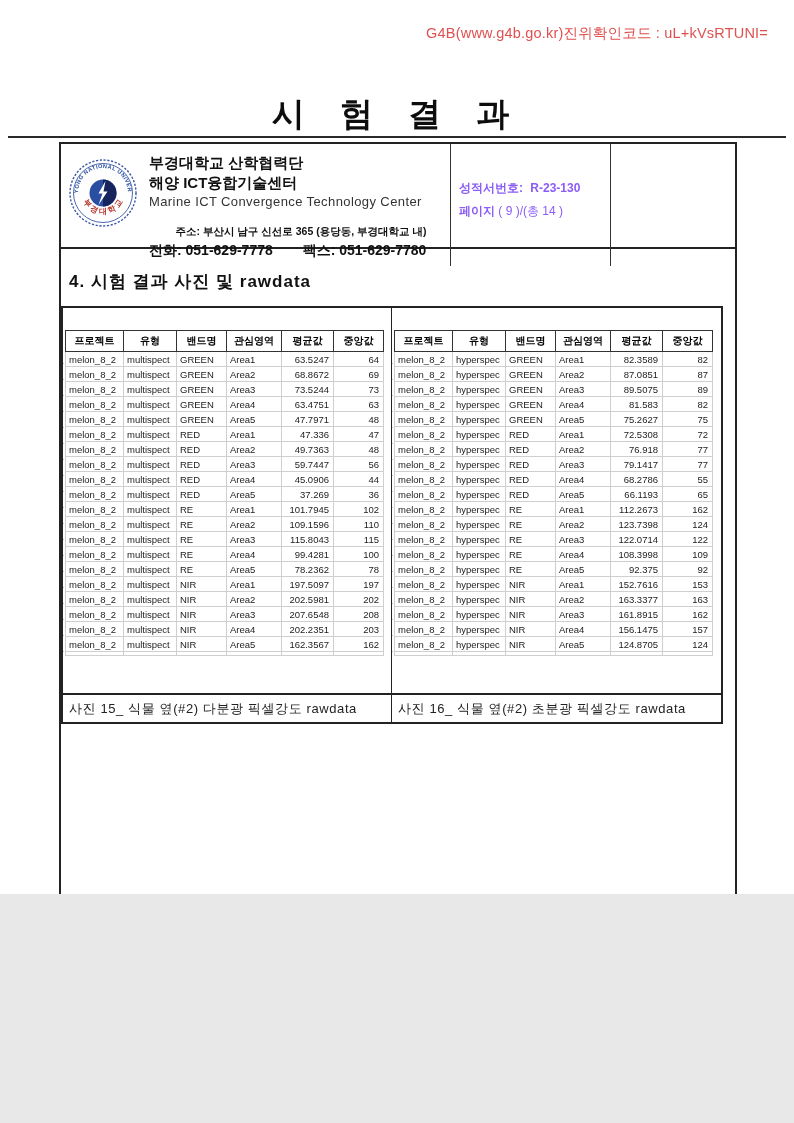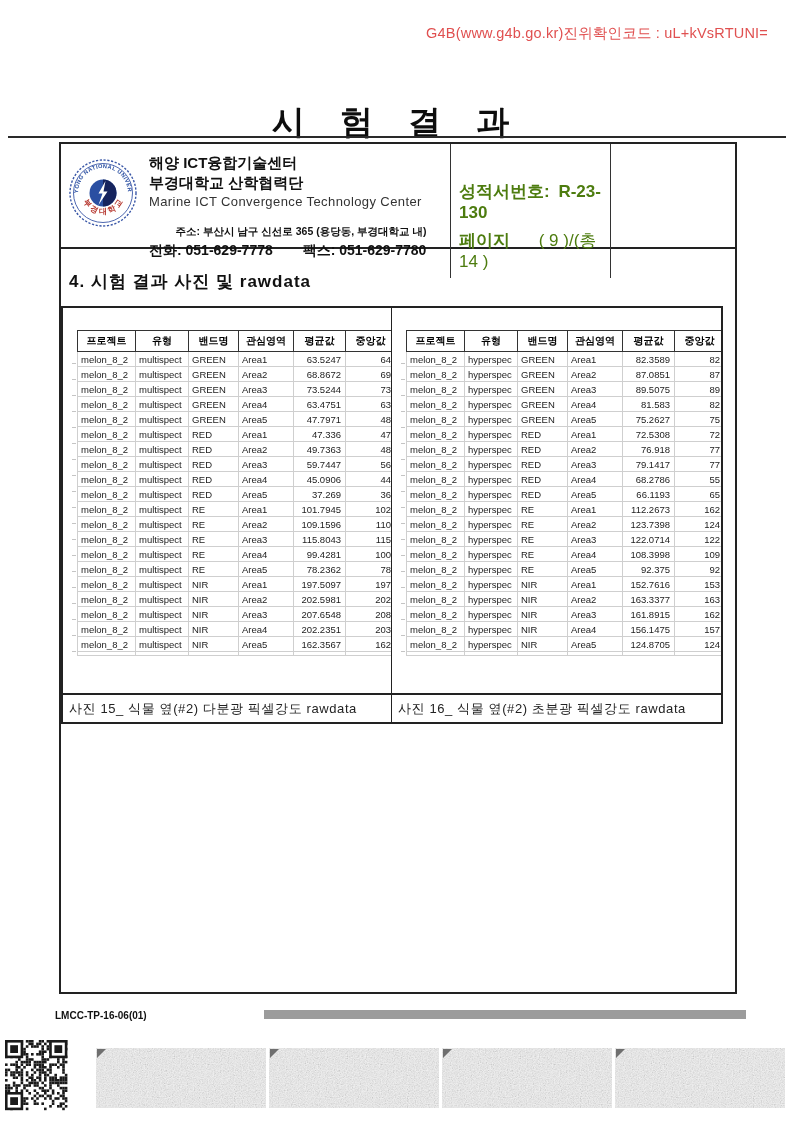--- a/index.html
+++ b/index.html
@@ -1,29 +1,29 @@
 <!DOCTYPE html>
 <html><head>
 <meta charset="utf-8">
 <style>
   * { margin:0; padding:0; box-sizing:border-box; }
   html,body { background:#e8e8e8; }
   body { font-family:"Liberation Sans", sans-serif; }
   .page {
-    position:relative; width:794px; height:1123px; background:#ffffff;
+    position:relative; width:794px; height:894px; background:#ffffff;
     margin:0 auto; overflow:hidden;
   }
   
   .verify-code {
     position:absolute; top:24px; right:26px;
     color:#e05050; font-size:14.5px; letter-spacing:0.2px;
   }
   
   .doc-title {
-    position:absolute; top:100px; left:0; width:100%;
+    position:absolute; top:92px; left:0; width:100%;
     text-align:center; font-size:33px; font-weight:bold; color:#0d0d0d;
     letter-spacing:13px;
   }
   .title-rule {
     position:absolute; top:136px; left:8px; right:8px;
     border-top:2px solid #2a2a2a;
   }
   
   .content-box {
     position:absolute; left:59px; top:142px; width:678px; height:852px;
@@ -36,23 +36,23 @@
     display:grid; grid-template-columns:389px 160px 1fr;
   }
   .org-cell-left { display:flex; gap:12px; padding:7px 8px 6px 8px; }
   .org-text { padding-top:2px; }
   .org-name { font-size:15px; font-weight:bold; color:#111; line-height:1.3; }
   .org-en { font-size:13px; color:#333; letter-spacing:0.4px; margin-top:2px; }
   .org-addr { font-size:10.5px; font-weight:bold; color:#111; margin-top:16px;text-align:right; }
   .org-tel { font-size:14px; font-weight:bold; color:#111; margin-top:3px; }
   .org-tel .fax { margin-left:26px; }
   .org-cell-mid { border-left:1.5px solid #333; padding:36px 4px 0 8px; }
-  .report-line { font-size:17px; color:#4d7c0f; margin-bottom:6px; font-weight:bold; }
+  .report-line { font-size:12px; color:#8b5cf6; margin-bottom:6px; font-weight:bold; }
   .report-line .val { margin-left:4px; }
-  .report-line .plain { font-weight:normal; margin-left:24px; }
+  .report-line .plain { font-weight:normal; margin-left:0; }
   .org-cell-right { border-left:1.5px solid #333; }
   
   .logo { width:68px; height:68px; flex:0 0 68px; margin-top:8px; }
   
   .section-title {
     position:absolute; left:8px; top:126px;
     font-size:17px; font-weight:bold; color:#111; letter-spacing:1px;
   }
   
   .data-grid {
@@ -62,21 +62,21 @@
   }
   .grid-cell { overflow:hidden; }
   .cell-tl { border-right:1.5px solid #222; }
   .cell-bl { border-right:1.5px solid #222; border-top:2px solid #222; }
   .cell-br { border-top:2px solid #222; }
   .caption {
     font-size:13px; color:#222; padding:5px 4px 0 6px; letter-spacing:0.6px;
     white-space:nowrap;
   }
   
-  .excel-wrap { position:relative; margin:22px 0 0 14px; width:318px; }
+  .excel-wrap { position:relative; margin:22px 0 0 2px; width:318px; }
   .excel-wrap::before { 
     content:""; position:absolute; left:-5px; top:18px; bottom:0; width:4px;
     background:repeating-linear-gradient(to bottom, transparent 0 15px, #c4c4c4 15px 16px);
   }
   table.excel { border-collapse:collapse; table-layout:fixed; width:318px; }
   table.excel col.c0 { width:58px; }
   table.excel col.c1 { width:53px; }
   table.excel col.c2 { width:50px; }
   table.excel col.c3 { width:55px; }
   table.excel col.c4 { width:52px; }
@@ -144,22 +144,22 @@
           </text>
           <path id="arcBot" d="M 13,34 A 21,21 0 0 0 55,34" fill="none"></path>
           <text font-size="8" fill="#b5352d" font-weight="bold">
             <textPath href="#arcBot" startOffset="50%" text-anchor="middle">부 경 대 학 교</textPath>
           </text>
           <circle cx="34" cy="34" r="13.5" fill="#2a4fa2"></circle>
           <path d="M34 20.5 A13.5 13.5 0 0 1 34 47.5 Z" fill="#16245e"></path>
           <path d="M36.5 22 L29.5 34.5 L33.5 34.5 L29.5 46 L38.5 32.5 L34.5 32.5 Z" fill="#ffffff"></path>
         </svg>
         <div class="org-text">
+          <div class="org-name">부경대학교 산학협력단</div>
           <div class="org-name">해양 ICT융합기술센터</div>
-          <div class="org-name">부경대학교 산학협력단</div>
           <div class="org-en">Marine ICT Convergence Technology Center</div>
           <div class="org-addr">주소: 부산시 남구 신선로 365 (용당동, 부경대학교 내)</div>
           <div class="org-tel">
             <span>전화: 051-629-7778</span>
             <span class="fax">팩스:  051-629-7780</span>
           </div>
         </div>
       </div>
       <div class="org-cell-mid">
         <div class="report-line">

